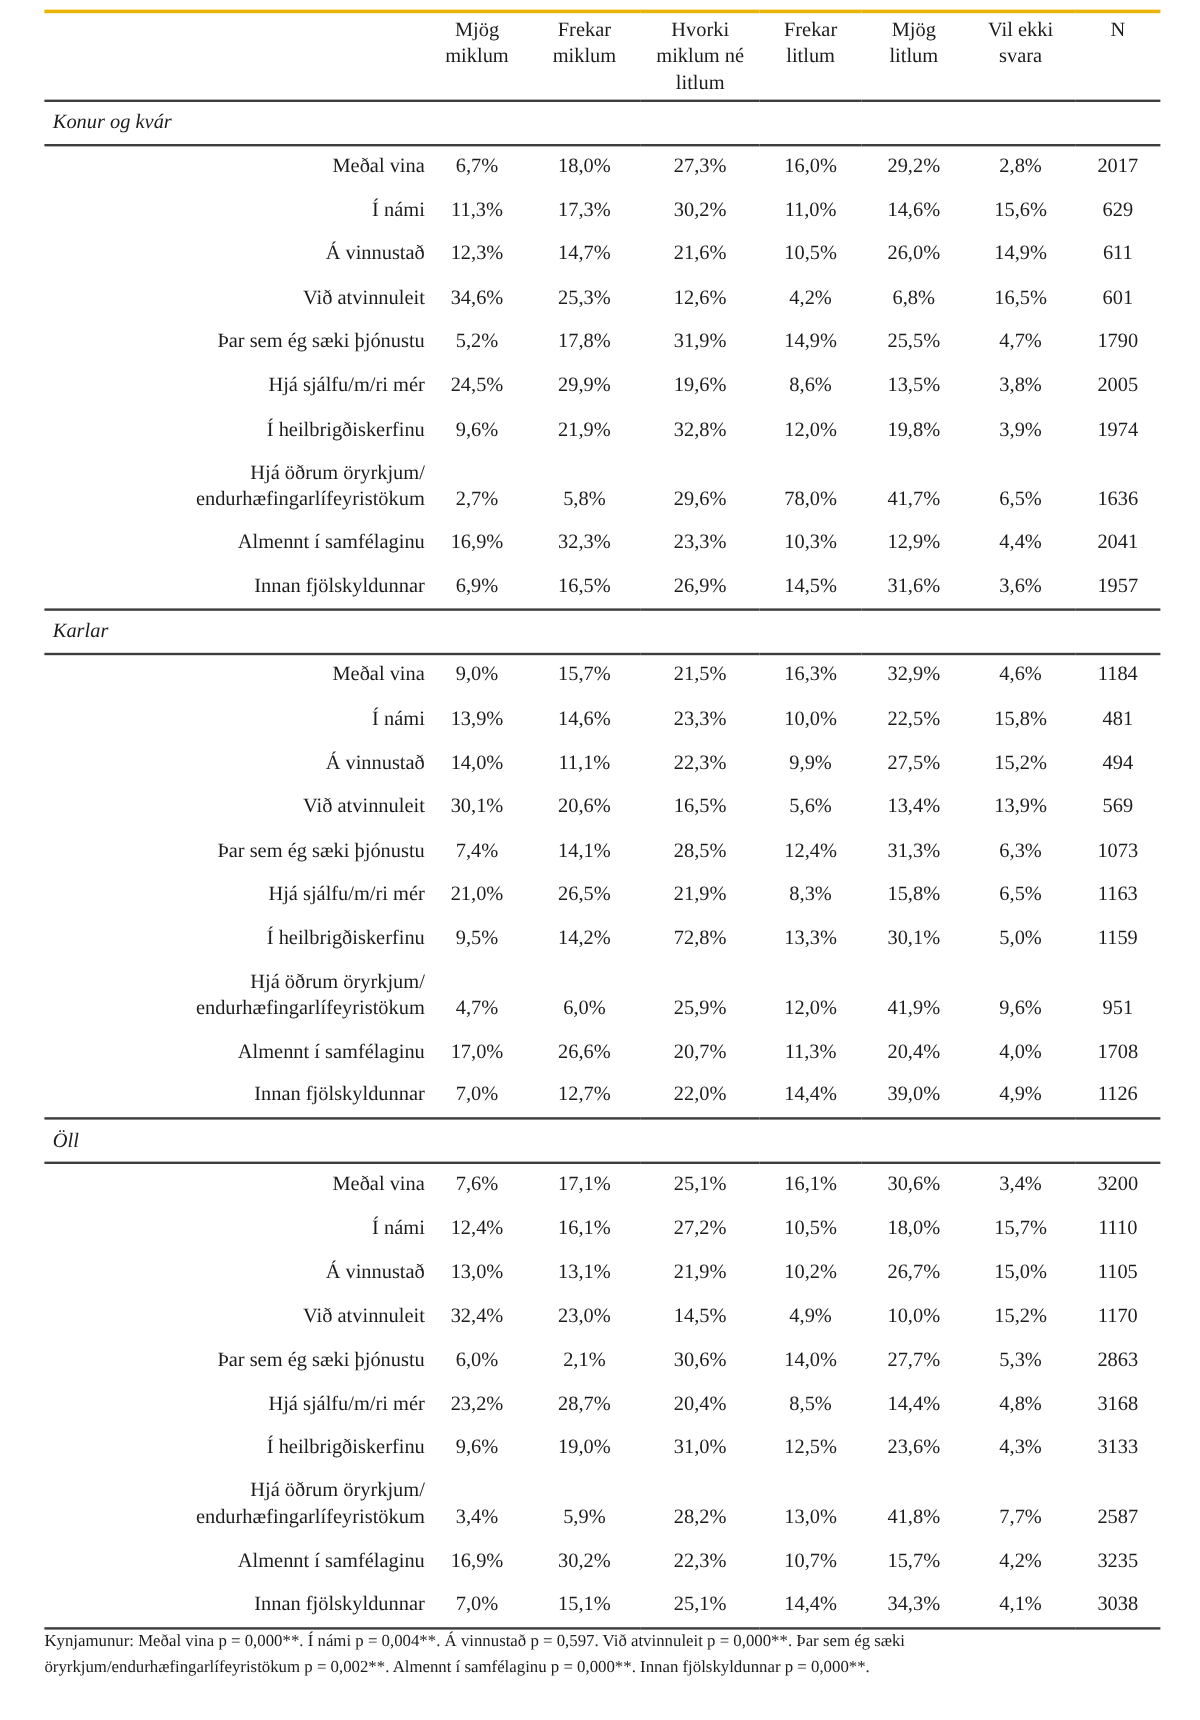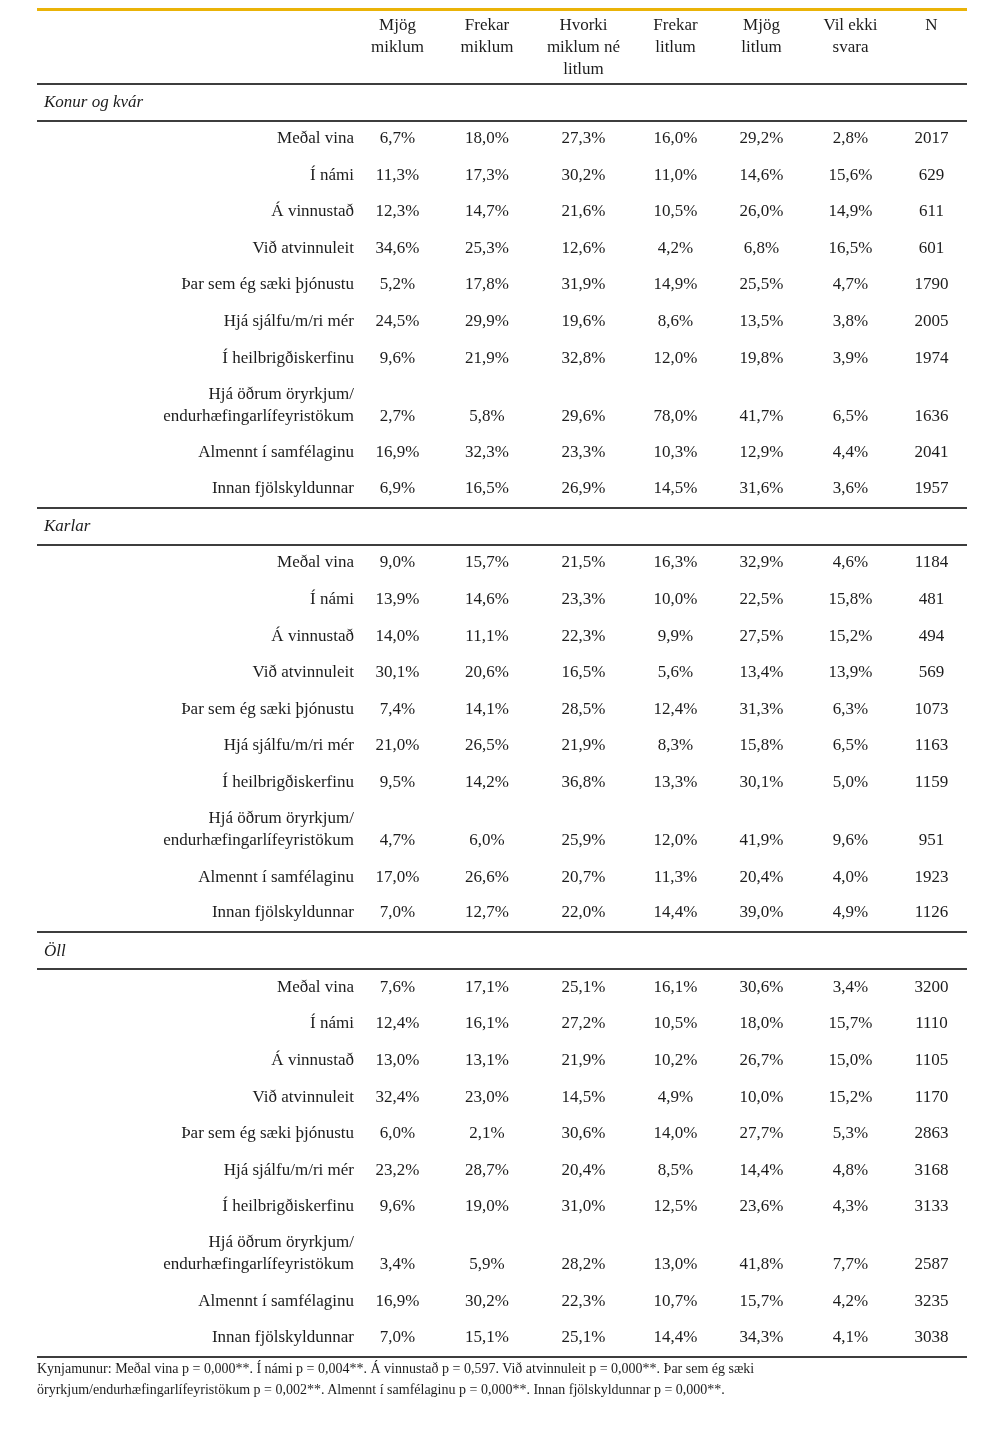--- a/index.html
+++ b/index.html
@@ -302,21 +302,21 @@
           <td class="num">21,9%</td>
           <td class="num">8,3%</td>
           <td class="num">15,8%</td>
           <td class="num">6,5%</td>
           <td class="num">1163</td>
         </tr>
         <tr class="data-row">
           <td class="row-label">Í heilbrigðiskerfinu</td>
           <td class="num">9,5%</td>
           <td class="num">14,2%</td>
-          <td class="num">36,8%</td>
+          <td class="num">72,8%</td>
           <td class="num">13,3%</td>
           <td class="num">30,1%</td>
           <td class="num">5,0%</td>
           <td class="num">1159</td>
         </tr>
         <tr class="data-row tall">
           <td class="row-label">Hjá öðrum öryrkjum/
 endurhæfingarlífeyristökum</td>
           <td class="num">4,7%</td>
           <td class="num">6,0%</td>
@@ -327,21 +327,21 @@
           <td class="num">951</td>
         </tr>
         <tr class="data-row">
           <td class="row-label">Almennt í samfélaginu</td>
           <td class="num">17,0%</td>
           <td class="num">26,6%</td>
           <td class="num">20,7%</td>
           <td class="num">11,3%</td>
           <td class="num">20,4%</td>
           <td class="num">4,0%</td>
-          <td class="num">1923</td>
+          <td class="num">1708</td>
         </tr>
         <tr class="data-row">
           <td class="row-label">Innan fjölskyldunnar</td>
           <td class="num">7,0%</td>
           <td class="num">12,7%</td>
           <td class="num">22,0%</td>
           <td class="num">14,4%</td>
           <td class="num">39,0%</td>
           <td class="num">4,9%</td>
           <td class="num">1126</td>

